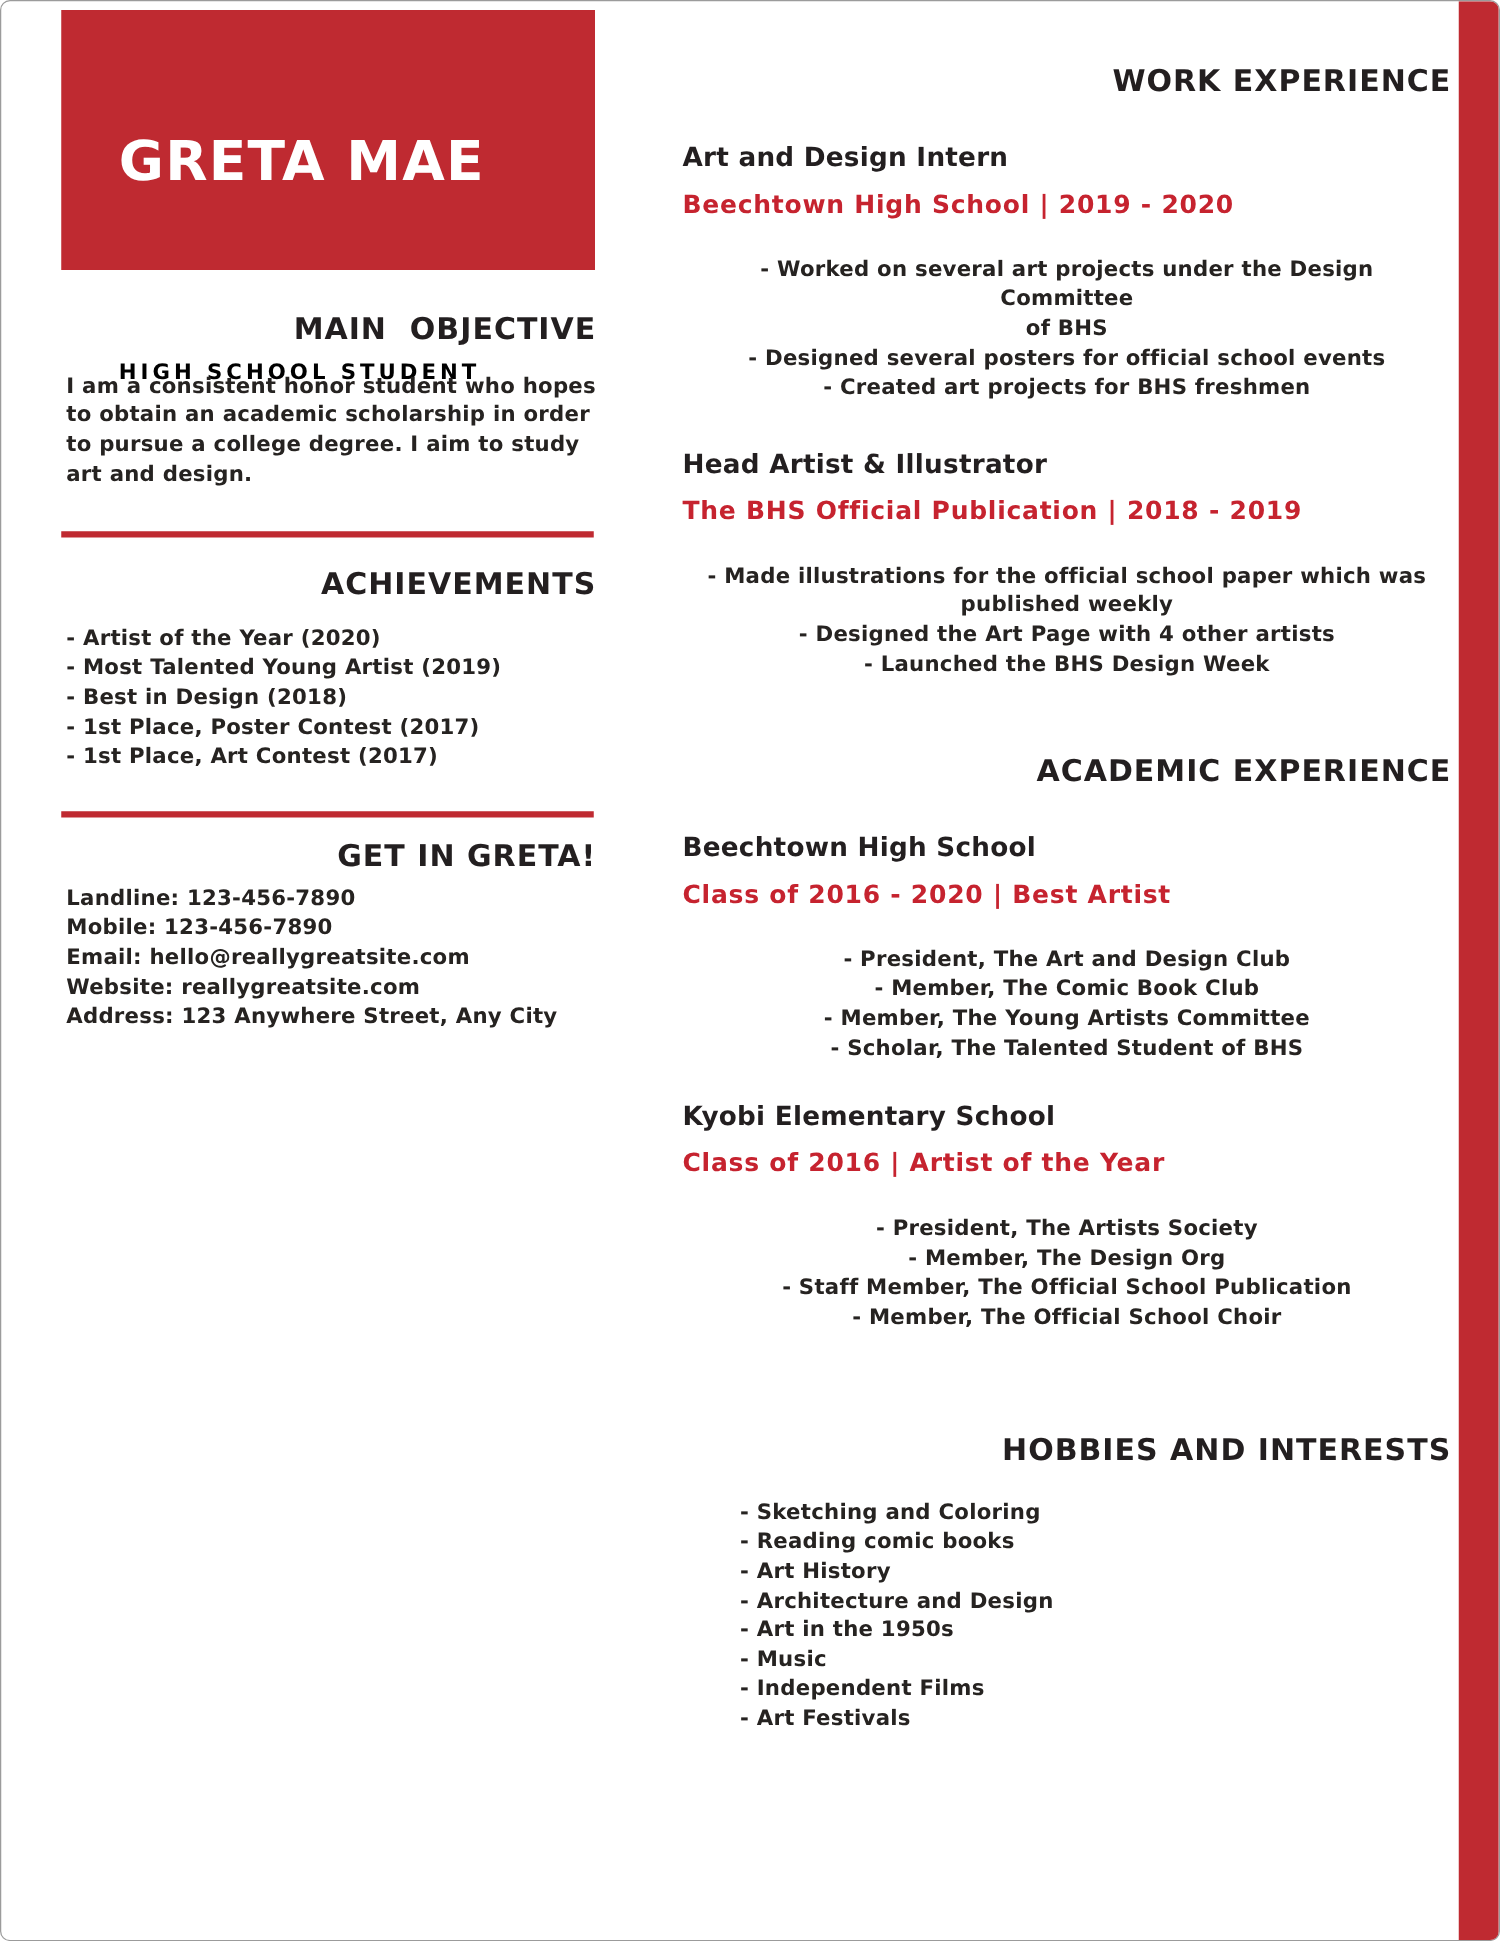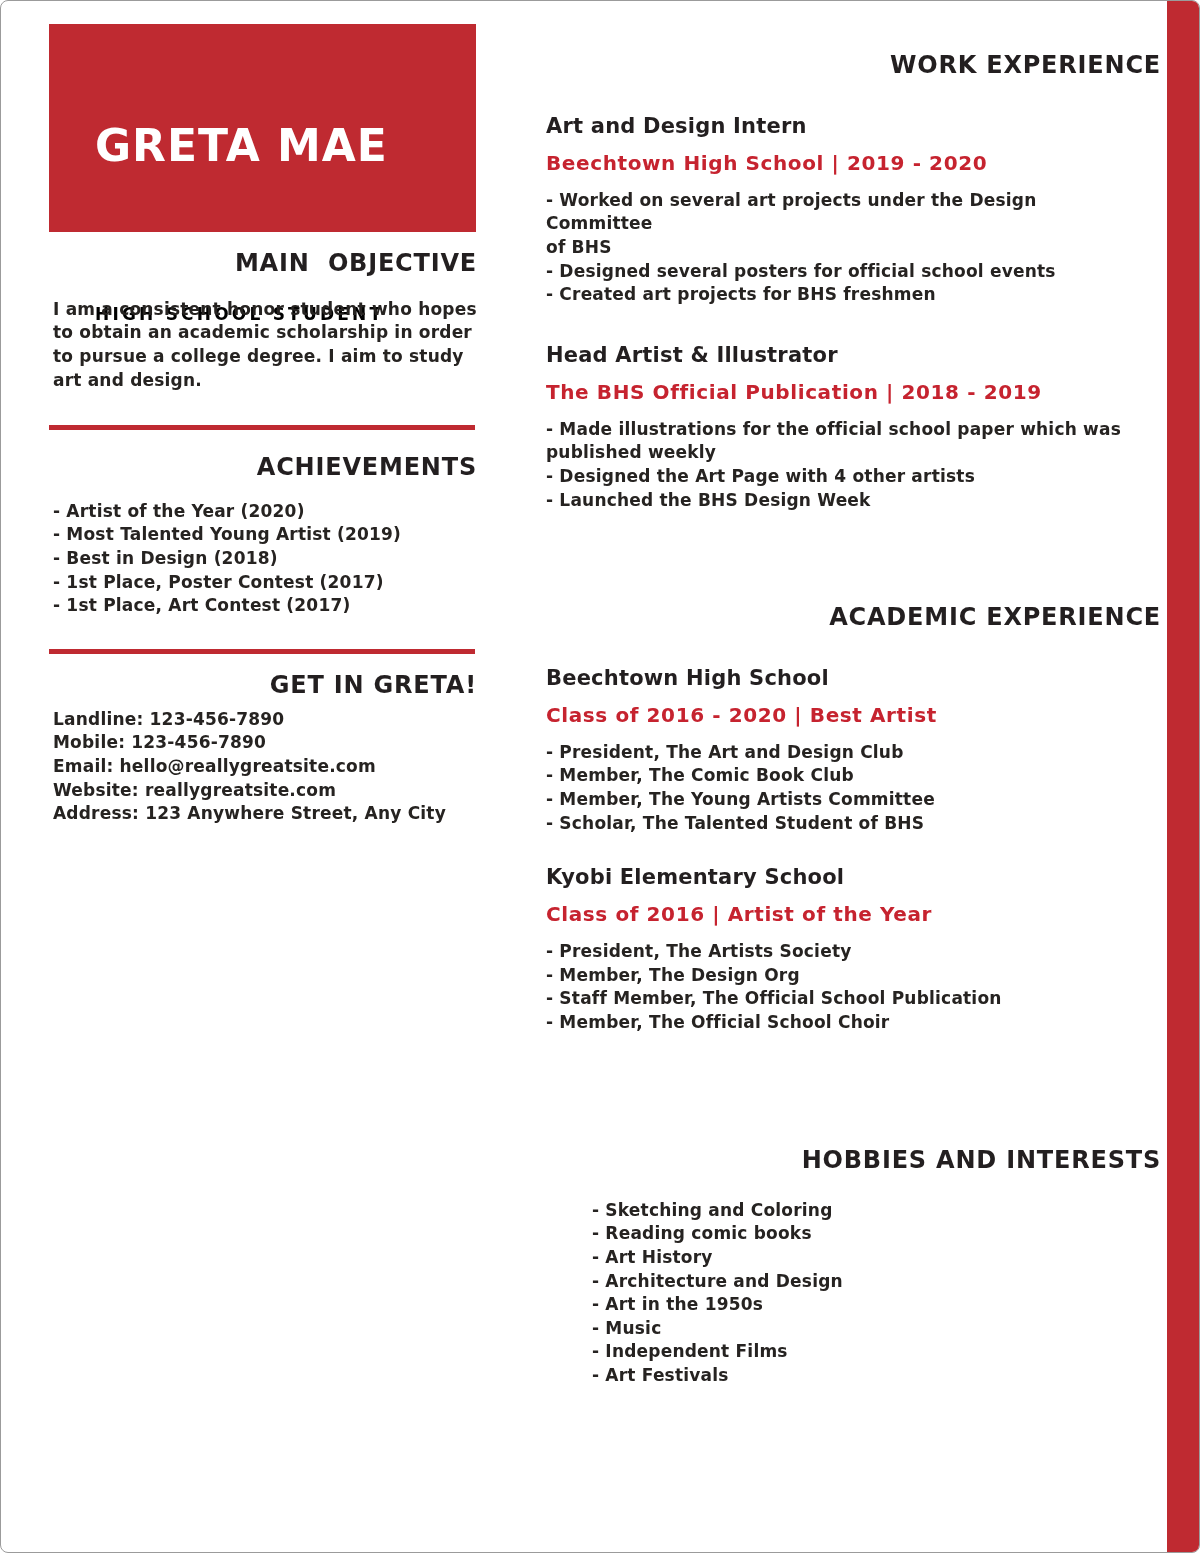--- a/index.html
+++ b/index.html
@@ -23,21 +23,20 @@
     position:absolute;top:0;right:0;
     width:32px;height:100%;
     background:var(--accent);
   }
   
   .name-box{
     position:absolute;left:48px;top:7px;
     width:427px;height:208px;
     background:var(--accent);
     padding:38px 20px 12px 46px;
-    margin-top:16px;
   }
   .name{
     color:#ffffff;
     font-size:44px;font-weight:800;
     line-height:1.28;letter-spacing:1px;
     white-space:pre-line;
   }
   .subtitle{
     color:#000000;
     margin-top:17px;
@@ -83,21 +82,21 @@
   .entry-role{
     font-size:21px;font-weight:800;
     color:#231f20;letter-spacing:0.2px;
   }
   .entry-meta{
     margin-top:13px;
     font-size:20px;font-weight:600;
     letter-spacing:0.6px;
     color:var(--accent-text);
   }
-  .entry .list{margin-top:14px;}
+  .entry .list{margin-top:30px;text-align:center;}
   .list .list-line{
     font-size:17px;font-weight:700;
     line-height:23.6px;letter-spacing:0.2px;
     color:var(--ink);
   }
 </style>
 </head>
 <body>
 
 <div class="page">

